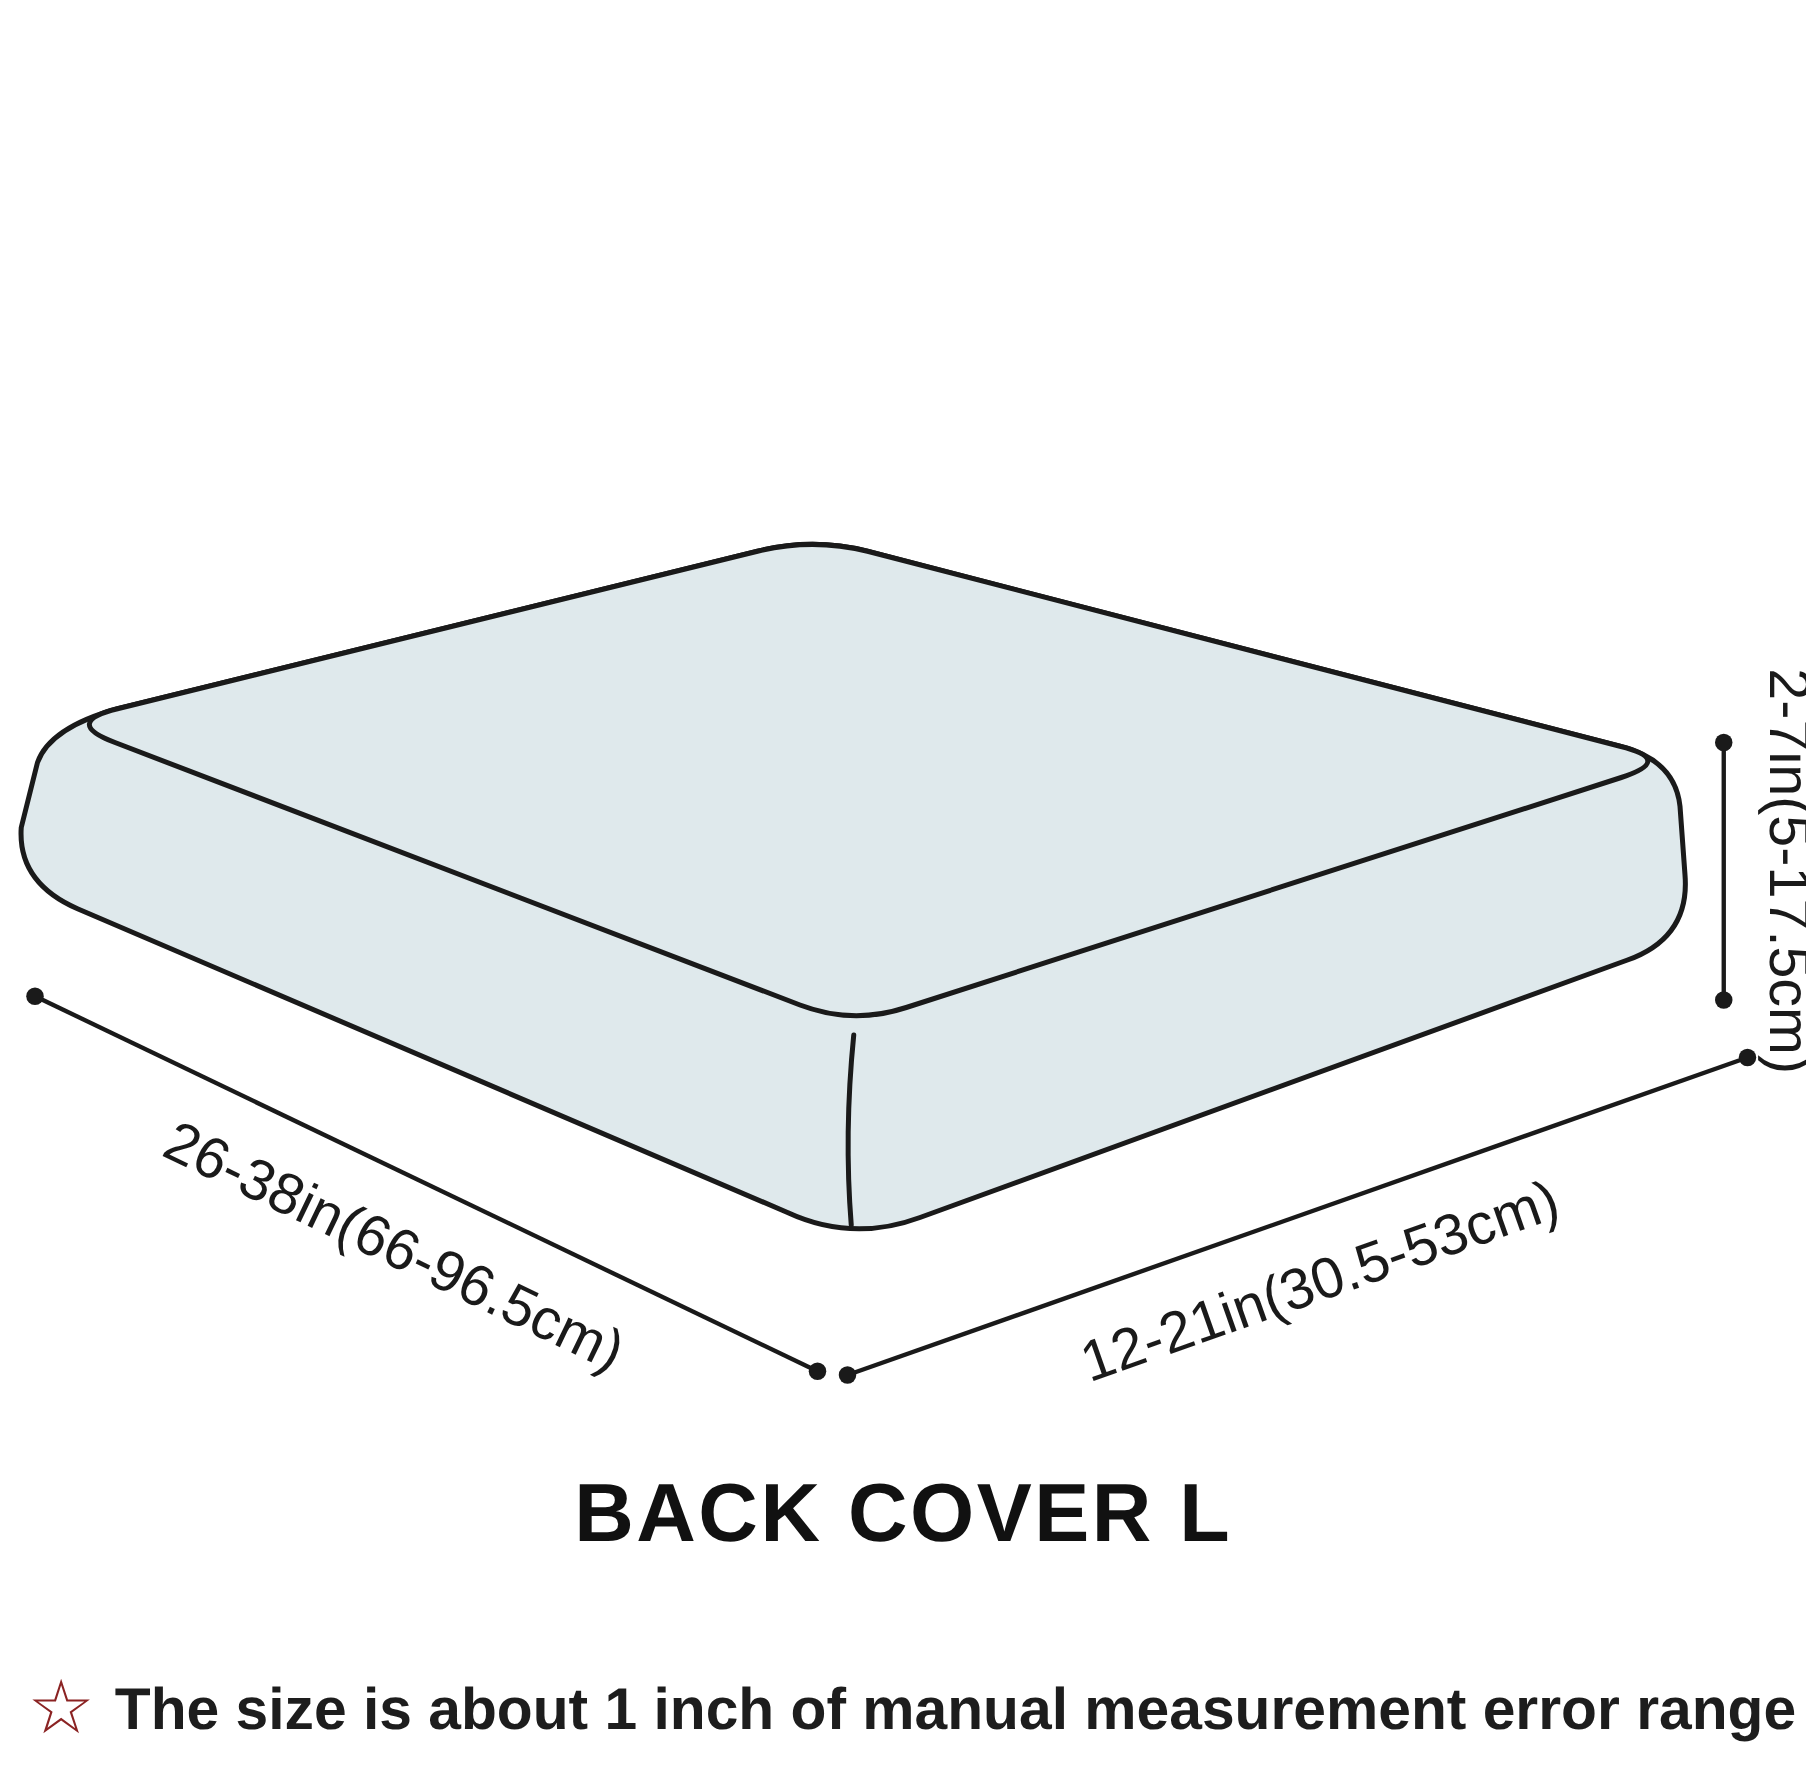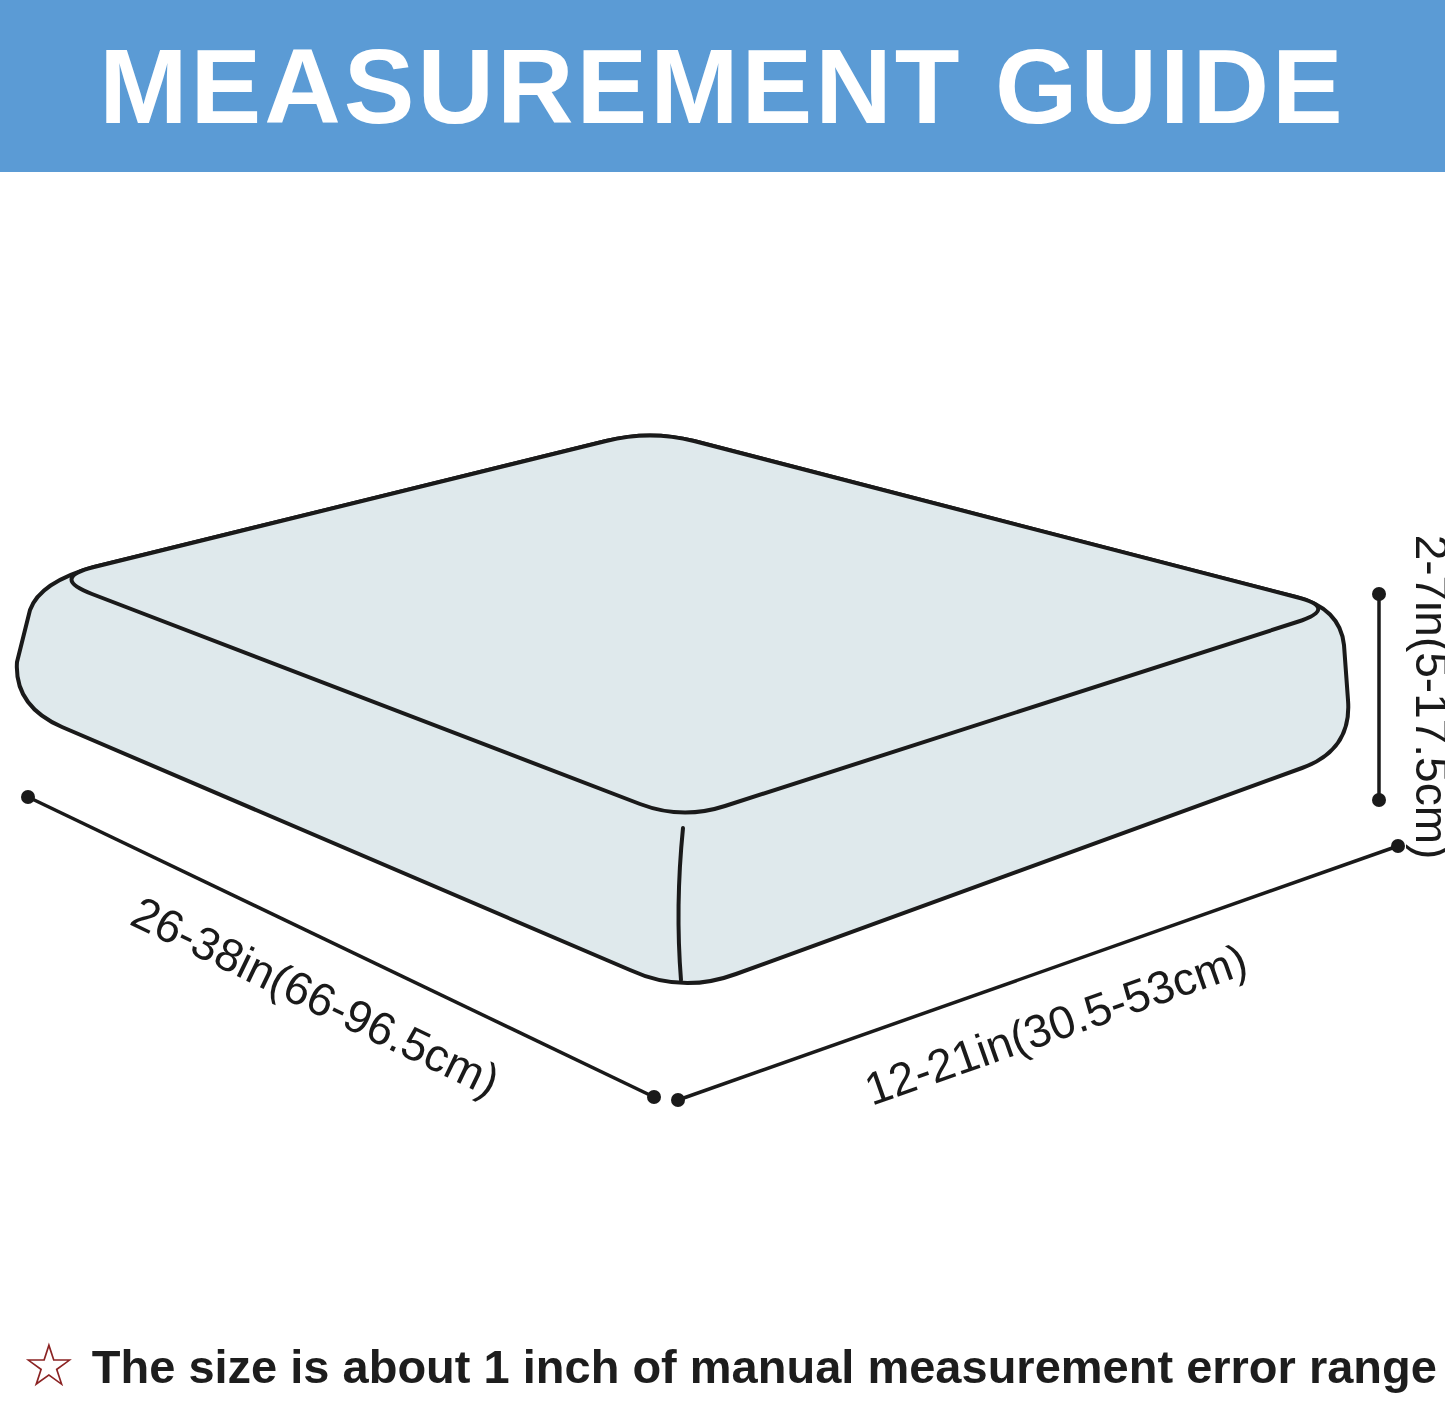--- a/index.html
+++ b/index.html
@@ -69,23 +69,20 @@
     font-weight: 700;
     color: #1d1d1d;
     white-space: nowrap;
   }
 </style>
 </head>
 <body>
 
 <div class="page">
 
-  <header class="header" style="background: rgb(91, 155, 213);">
-    <div class="header-title">MEASUREMENT GUIDE</div>
-  </header>
 
   <svg class="diagram" viewBox="0 0 1445 1415" xmlns="http://www.w3.org/2000/svg">
 
     <path stroke="#1a1a1a" stroke-width="4" stroke-linejoin="round" d="M 694 441
              L 1296 597
              Q 1340 608 1344 645
              L 1348 700
              Q 1352 750 1302 768
              L 736 974
              Q 682 994 630 970
@@ -125,19 +122,20 @@
     </g>
 
     <g>
       <line x1="1379" y1="594" x2="1379" y2="800" stroke="#1a1a1a" stroke-width="3.5"></line>
       <circle cx="1379" cy="594" r="7" fill="#1a1a1a"></circle>
       <circle cx="1379" cy="800" r="7" fill="#1a1a1a"></circle>
       <text x="1416" y="697" text-anchor="middle" transform="rotate(90 1416 697)">2-7in(5-17.5cm)</text>
     </g>
   </svg>
 
+  <div class="caption">BACK COVER L</div>
 
   <div class="note">
     <span class="note-star" style="color: rgb(139, 35, 35);">☆</span>
     <span class="note-text">The size is about 1 inch of manual measurement error range</span>
   </div>
 
 </div>
 
 </body></html>

